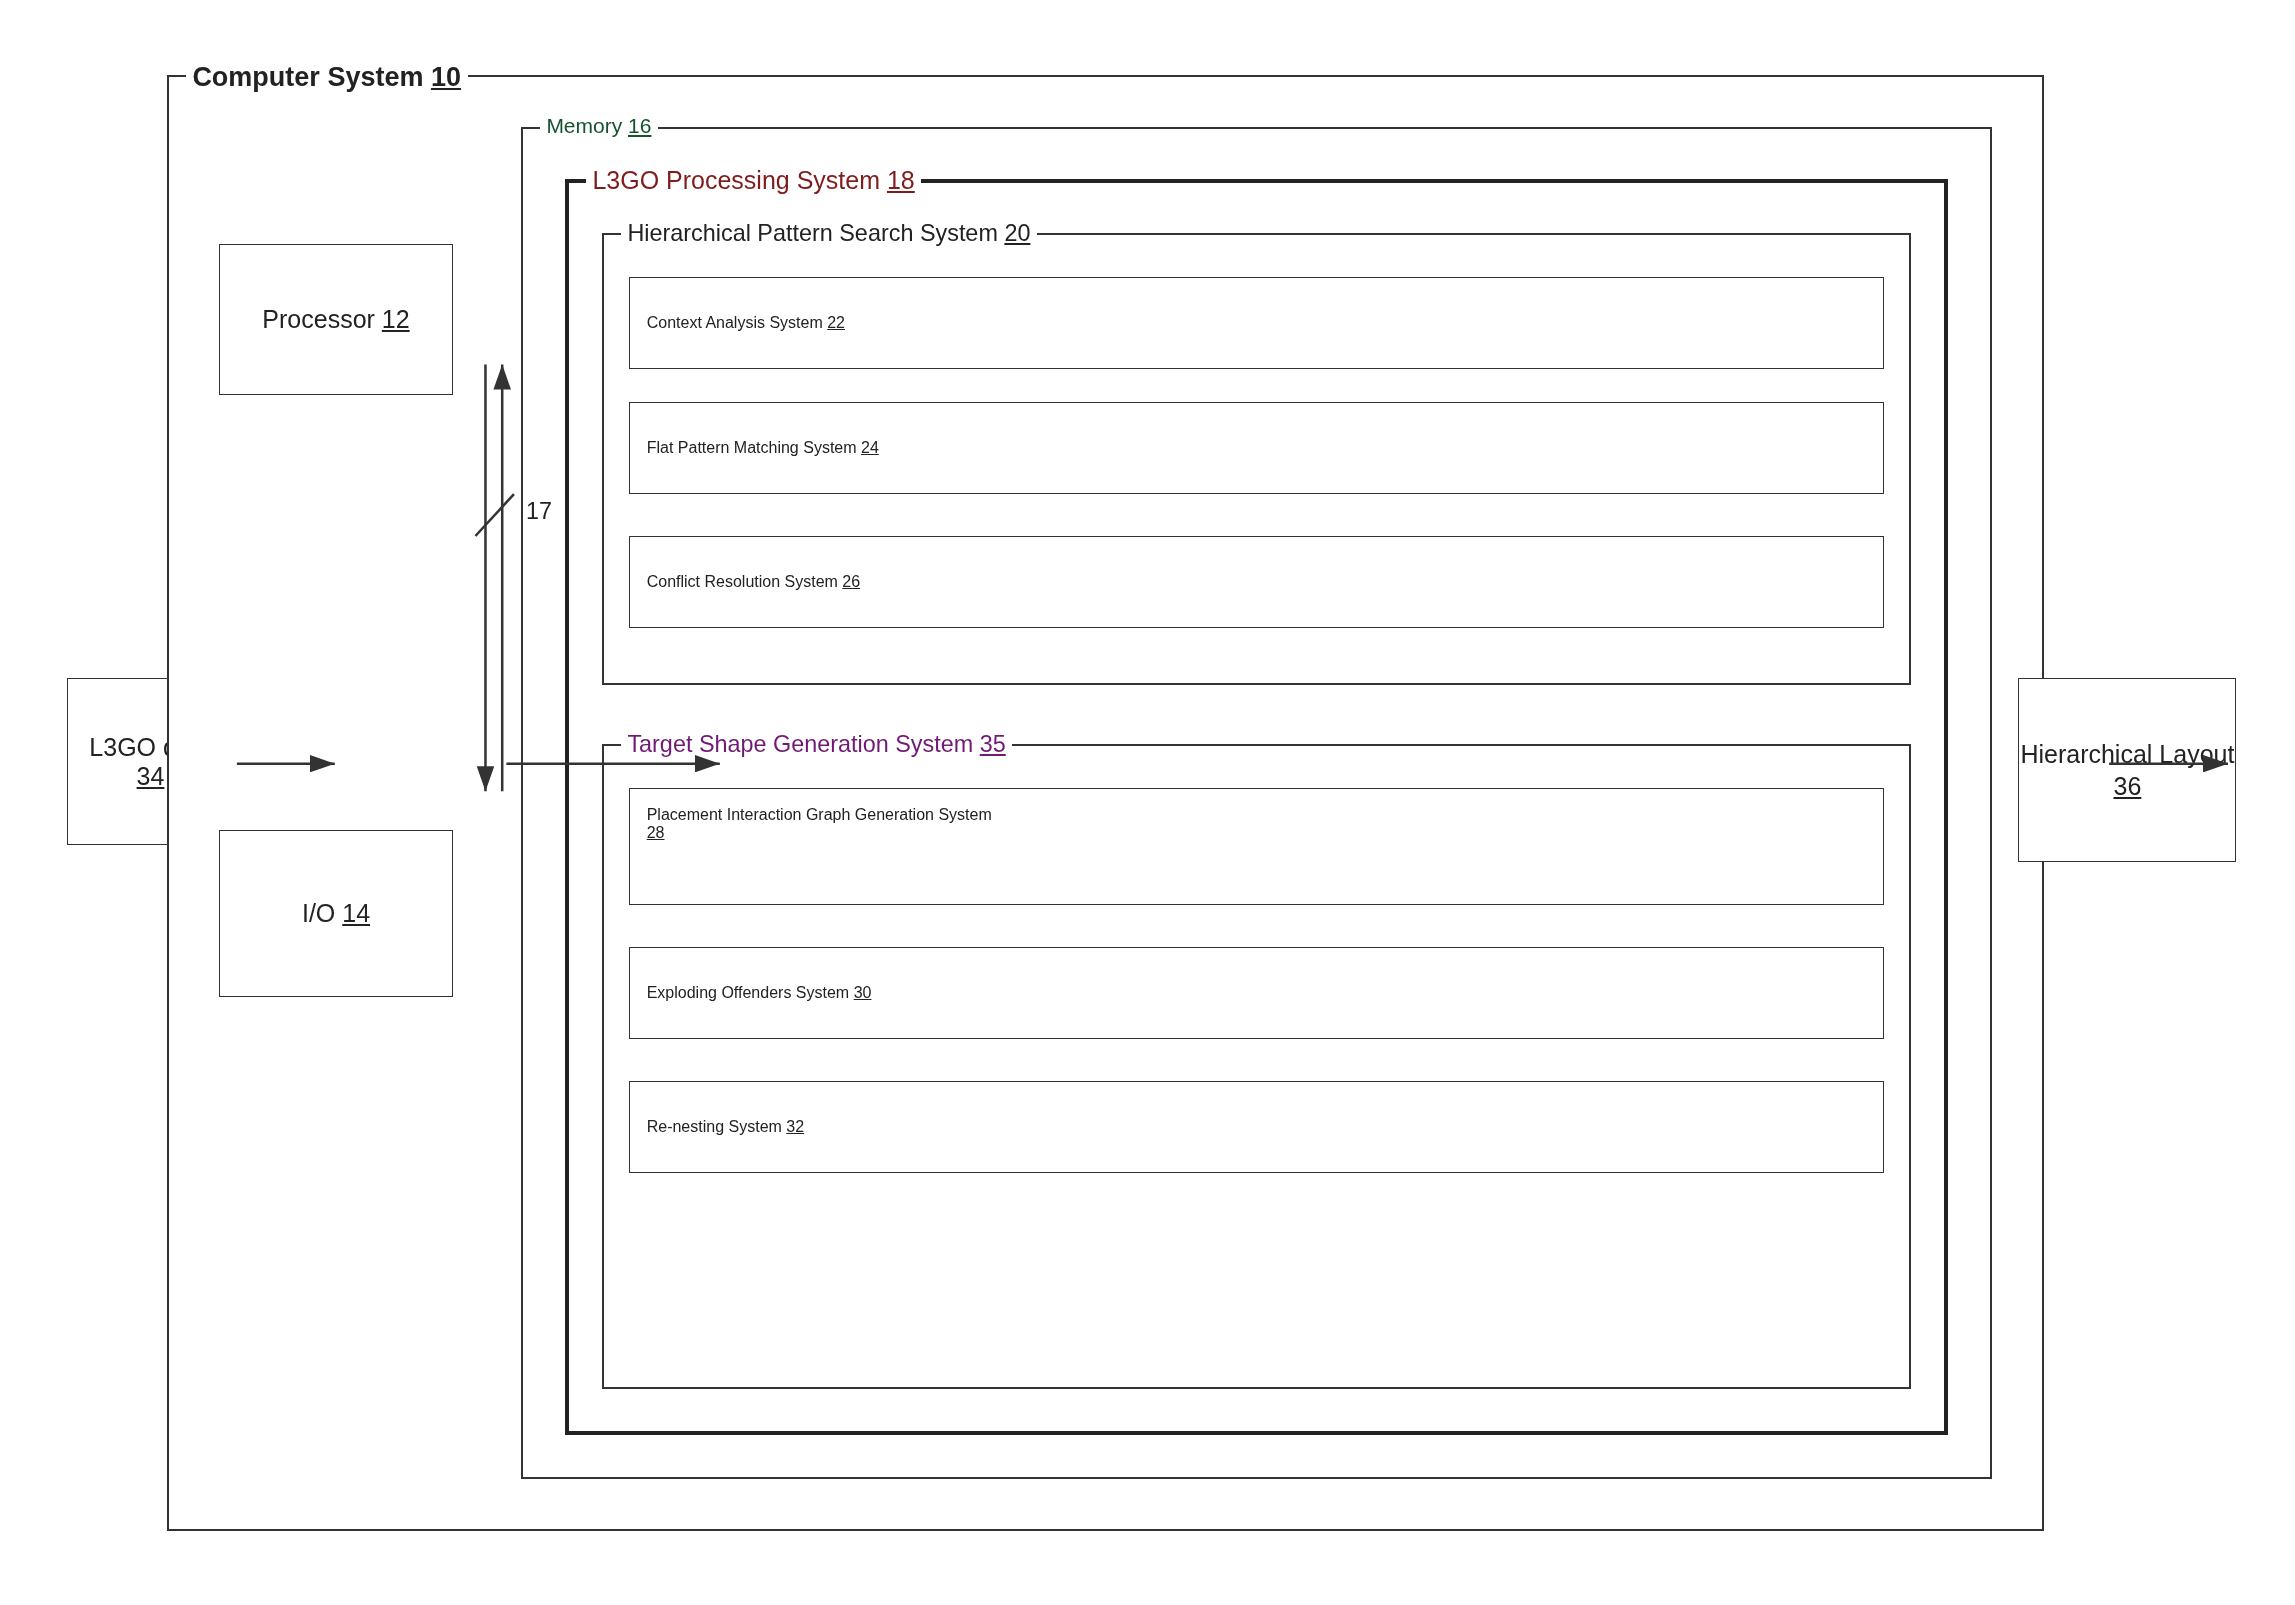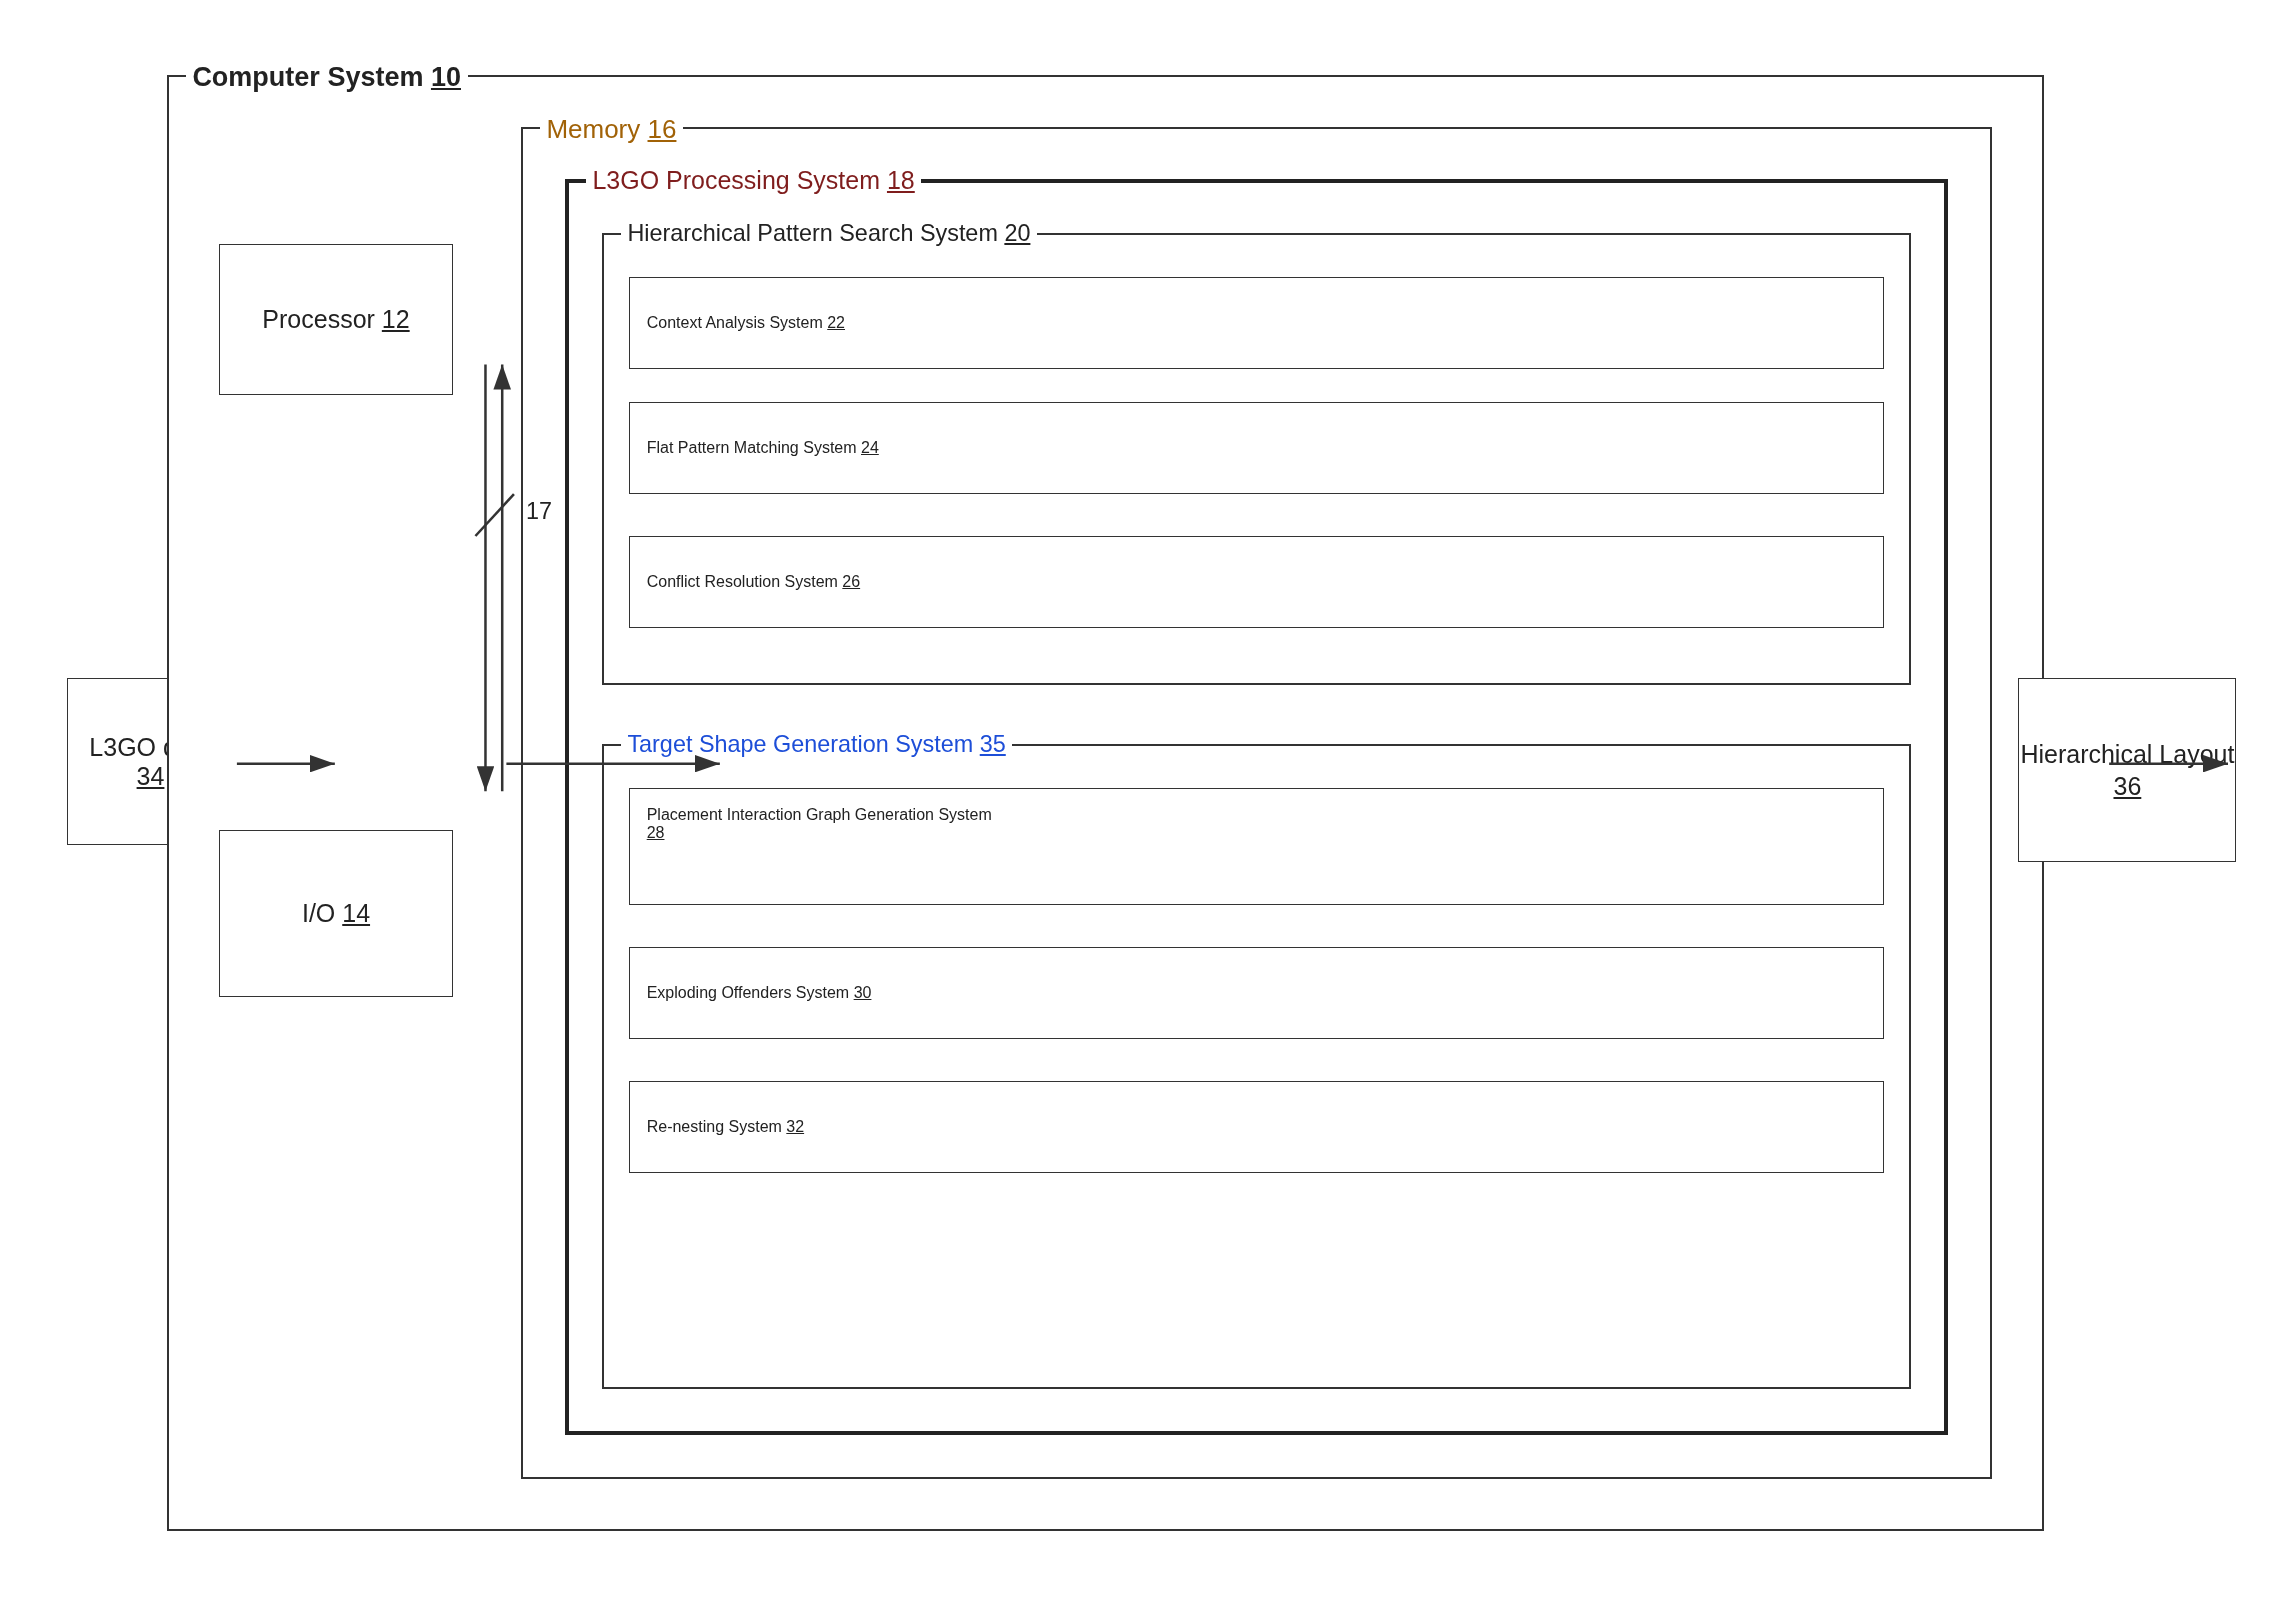--- a/index.html
+++ b/index.html
@@ -52,23 +52,23 @@
       border: 2.5px solid #333;
       background: #fff;
     }
 
     .memory-label {
       position: absolute;
       top: -15px;
       left: 16.7px;
       background: #fff;
       padding: 0 6.7px;
-      font-size: 26px;
+      font-size: 21px;
       font-weight: normal;
-      color: #a16207;
+      color: #14532d;
     }
 
     
     .l3go-processing {
       position: absolute;
       top: 50px;
       left: 42px;
       right: 42px;
       bottom: 42px;
       border: 4.2px solid #222;
@@ -136,21 +136,21 @@
     }
 
     .tsgs-label {
       position: absolute;
       top: -15px;
       left: 16.7px;
       background: #fff;
       padding: 0 6.7px;
       font-size: 23.4px;
       font-weight: normal;
-      color: #1d4ed8;
+      color: #701a75;
     }
 
     
     .processor-box {
       position: absolute;
       width: 234px;
       height: 151px;
       border: 1.7px solid #333;
       background: #fff;
       display: flex;

